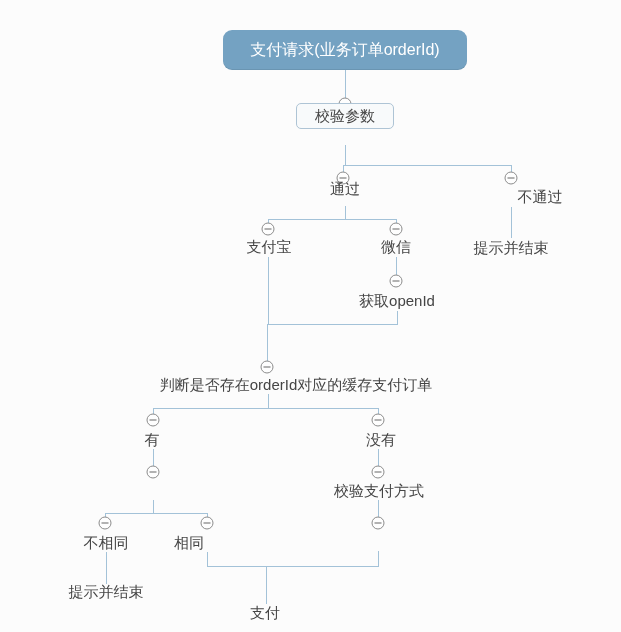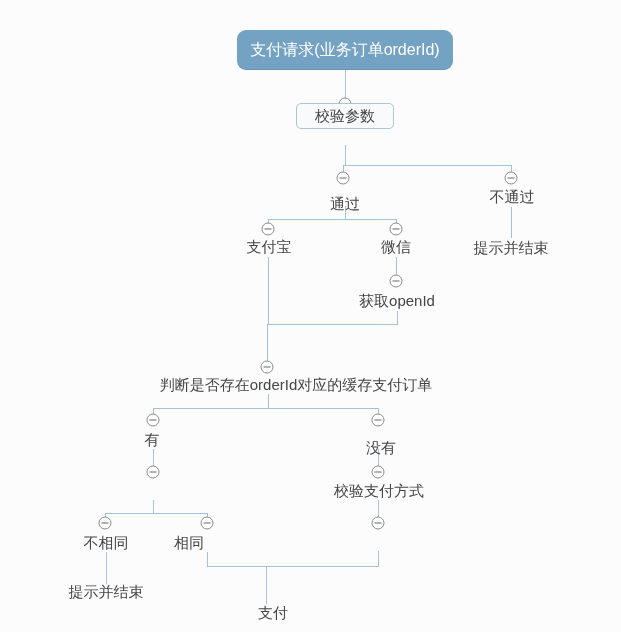--- a/index.html
+++ b/index.html
@@ -101,29 +101,29 @@
     <div class="collapse" style="left: 396px; top: 229px;"></div>
     <div class="collapse" style="left: 396px; top: 281px;"></div>
     <div class="collapse" style="left: 267px; top: 367px;"></div>
     <div class="collapse" style="left: 153px; top: 420px;"></div>
     <div class="collapse" style="left: 378px; top: 420px;"></div>
     <div class="collapse" style="left: 153px; top: 472px;"></div>
     <div class="collapse" style="left: 378px; top: 472px;"></div>
     <div class="collapse" style="left: 105px; top: 523px;"></div>
     <div class="collapse" style="left: 207px; top: 523px;"></div>
     <div class="collapse" style="left: 378px; top: 523px;"></div>
-    <div class="node node--root" style="left: 345px; top: 50px; width: 216px; height: 40px; line-height: 40px;">支付请求(业务订单orderId)</div>
+    <div class="node node--root" style="left: 345px; top: 50px; width: 244px; height: 40px; line-height: 40px;">支付请求(业务订单orderId)</div>
     <div class="node node--box" style="left: 345px; top: 116px; width: 98px; height: 26px; line-height: 24px;">校验参数</div>
-    <div class="node node--text" style="left: 345px; top: 204px;">通过</div>
-    <div class="node node--text" style="left: 512px; top: 197px;">不通过</div>
+    <div class="node node--text" style="left: 345px; top: 189px;">通过</div>
+    <div class="node node--text" style="left: 540px; top: 197px;">不通过</div>
     <div class="node node--text" style="left: 269px; top: 247px;">支付宝</div>
     <div class="node node--text" style="left: 396px; top: 247px;">微信</div>
     <div class="node node--text" style="left: 511px; top: 248px;">提示并结束</div>
     <div class="node node--text" style="left: 397px; top: 301px;">获取openId</div>
     <div class="node node--text" style="left: 296px; top: 385px;">判断是否存在orderId对应的缓存支付订单</div>
     <div class="node node--text" style="left: 152px; top: 440px;">有</div>
-    <div class="node node--text" style="left: 381px; top: 440px; margin-top: 8px;">没有</div>
+    <div class="node node--text" style="left: 381px; top: 440px;">没有</div>
     <div class="node node--text" style="left: 379px; top: 491px;">校验支付方式</div>
     <div class="node node--text" style="left: 106px; top: 543px;">不相同</div>
     <div class="node node--text" style="left: 189px; top: 543px;">相同</div>
     <div class="node node--text" style="left: 106px; top: 592px;">提示并结束</div>
-    <div class="node node--text" style="left: 273px; top: 613px;">支付</div>
+    <div class="node node--text" style="left: 265px; top: 613px;">支付</div>
   </div>
 
 </body></html>

